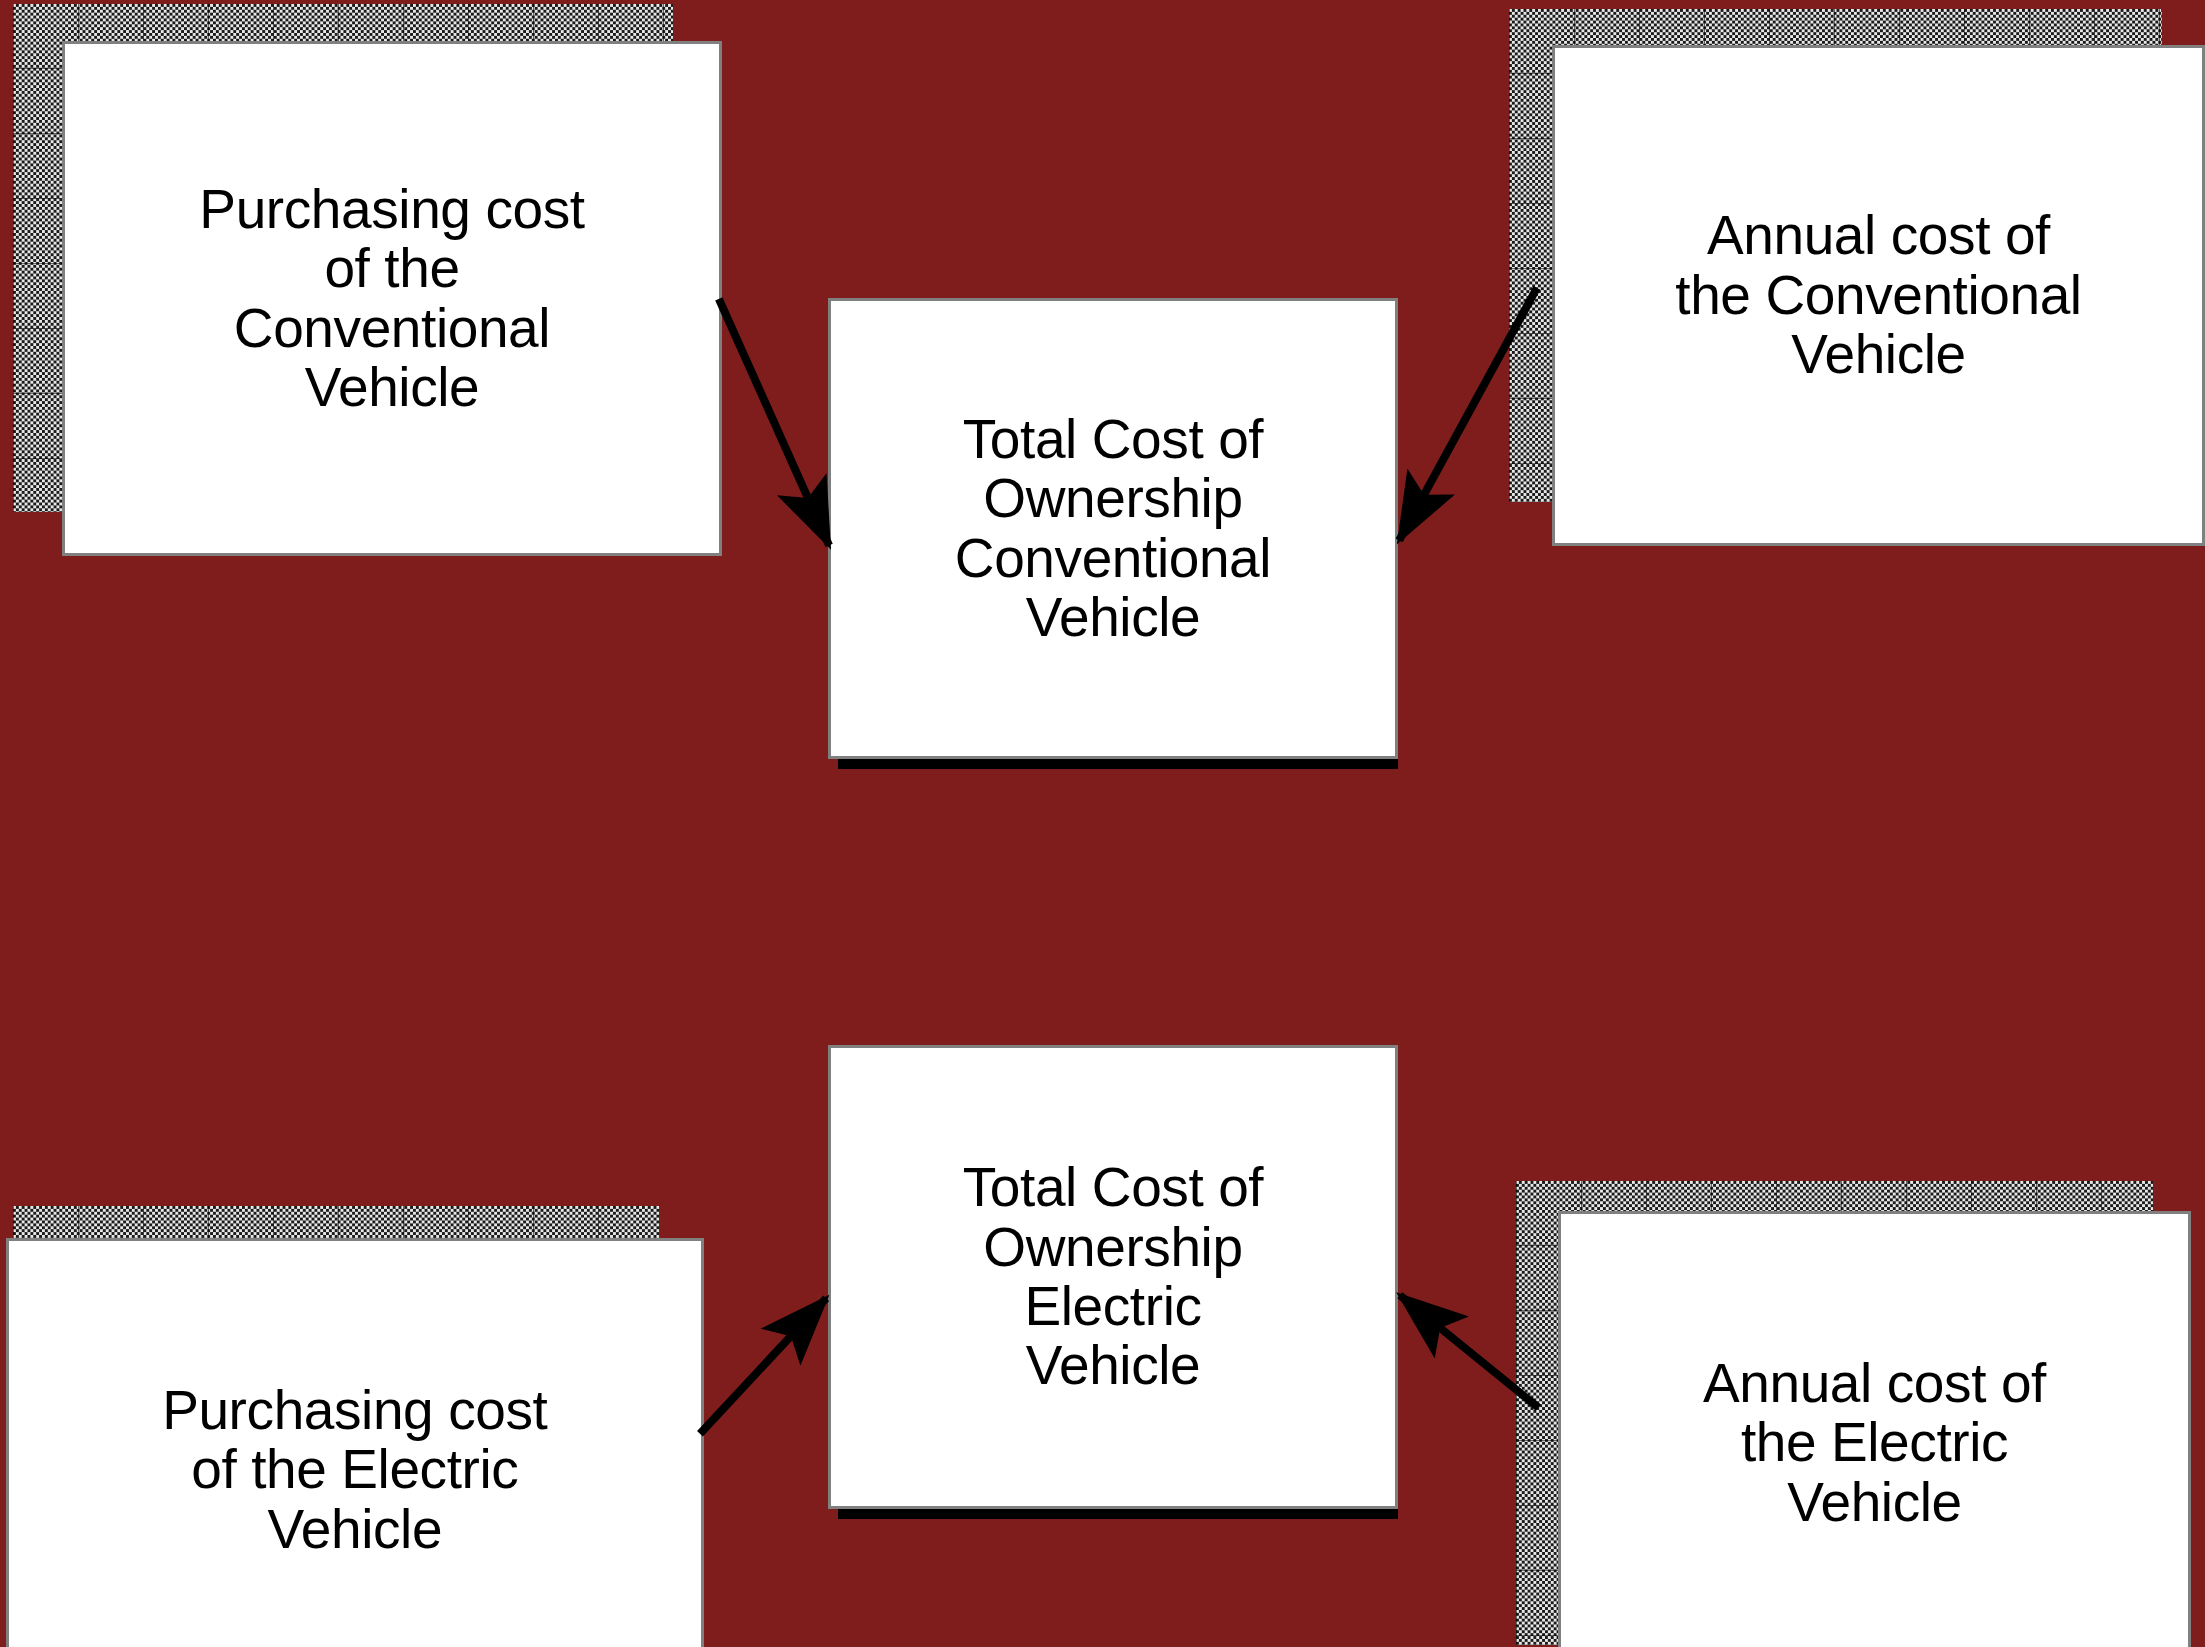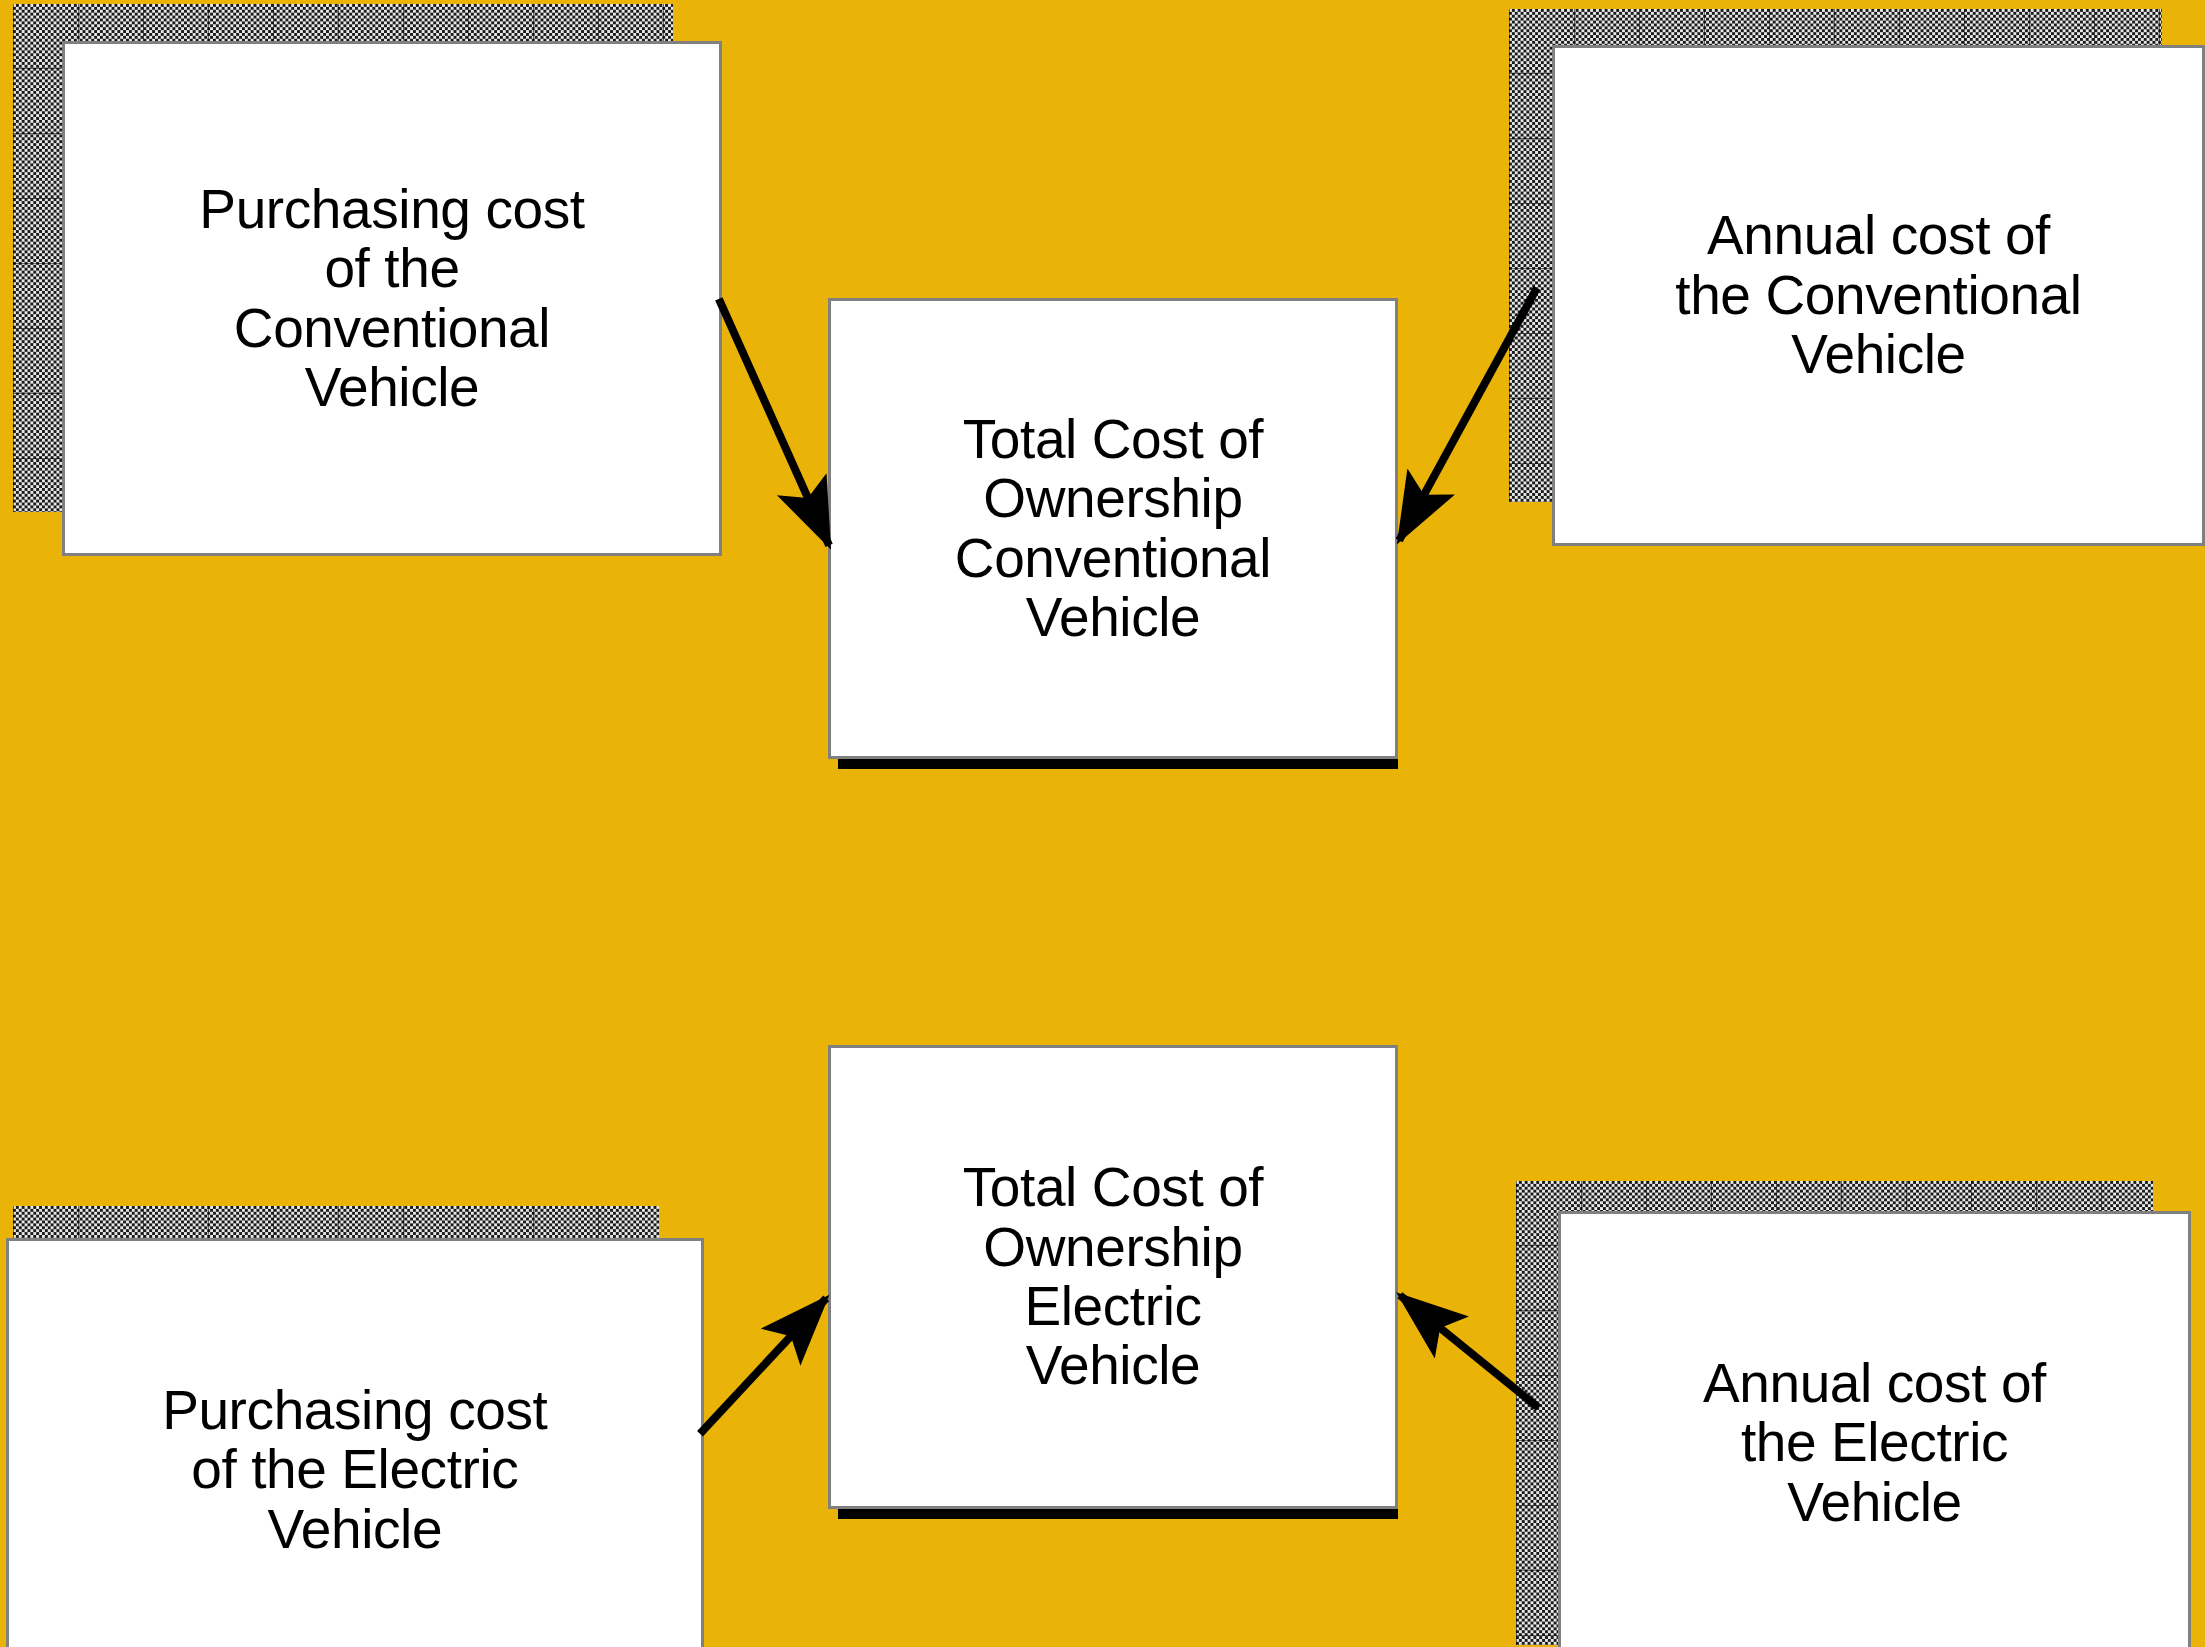--- a/index.html
+++ b/index.html
@@ -7,21 +7,21 @@
     padding: 0;
     background: #ffffff;
   }
   body {
     font-family: "Liberation Sans", sans-serif;
   }
   #canvas {
     position: relative;
     width: 2205px;
     height: 1647px;
-    background: #eab308;
+    background: #7f1d1d;
     overflow: hidden;
   }
 
   
   .hatch-shadow {
     position: absolute;
     background-color: #ffffff;
     background-image:
       linear-gradient(90deg, rgba(0,0,0,.55) 0.7px, transparent 0.7px),
       linear-gradient(0deg,  rgba(0,0,0,.55) 0.7px, transparent 0.7px),

